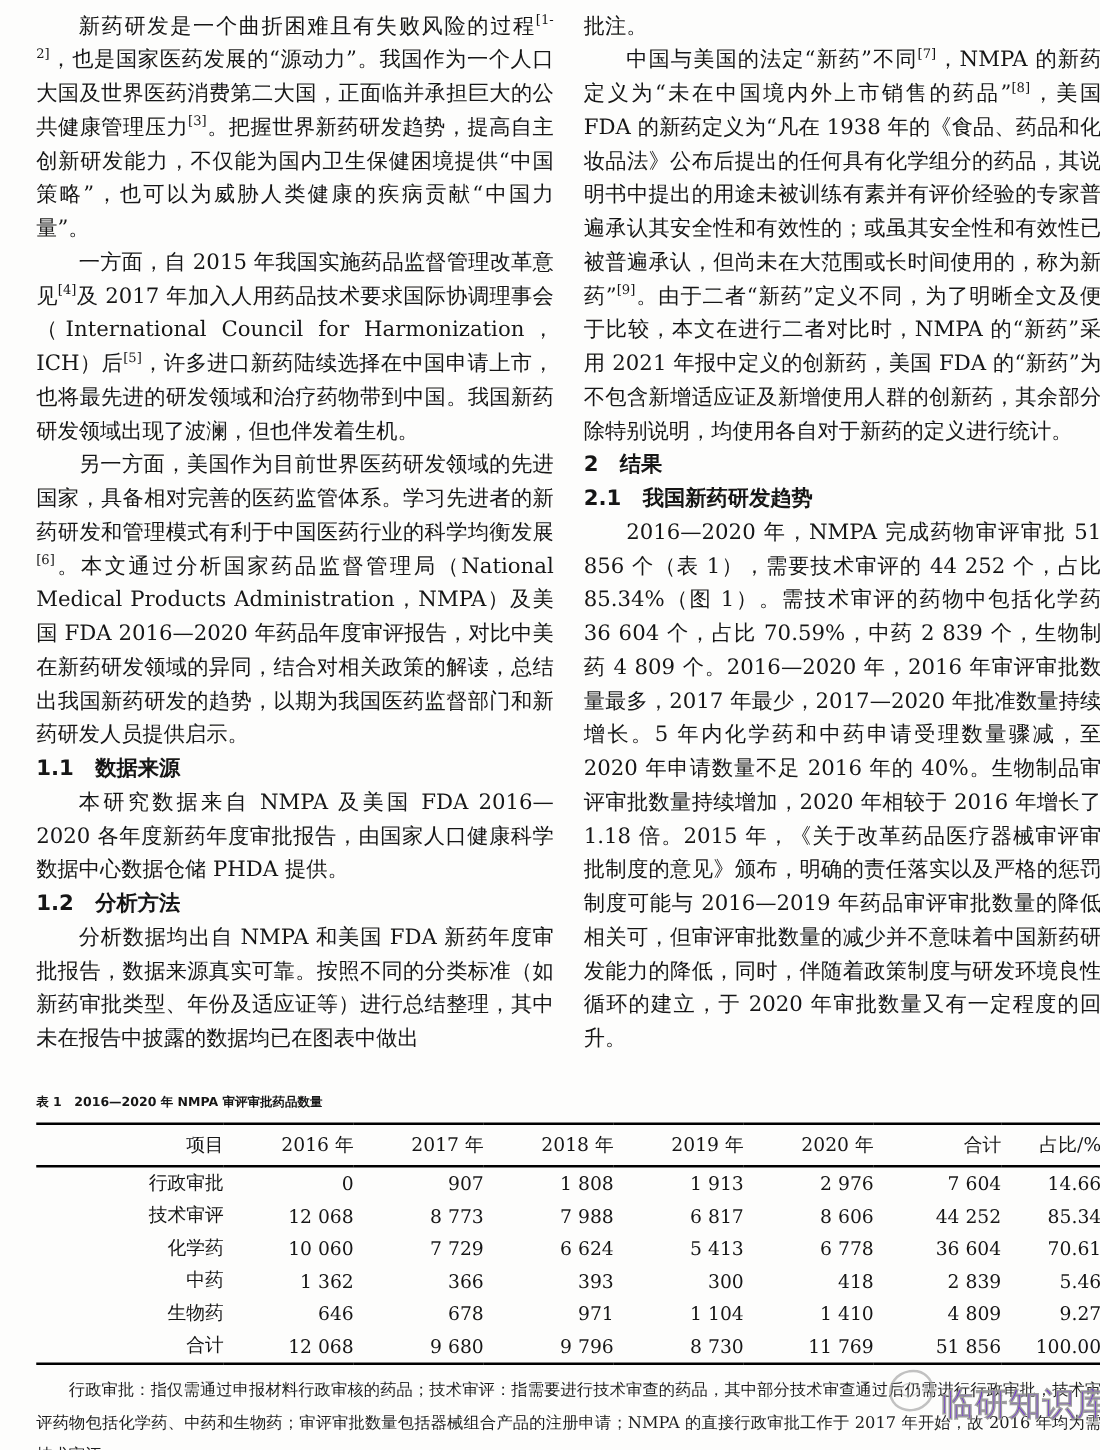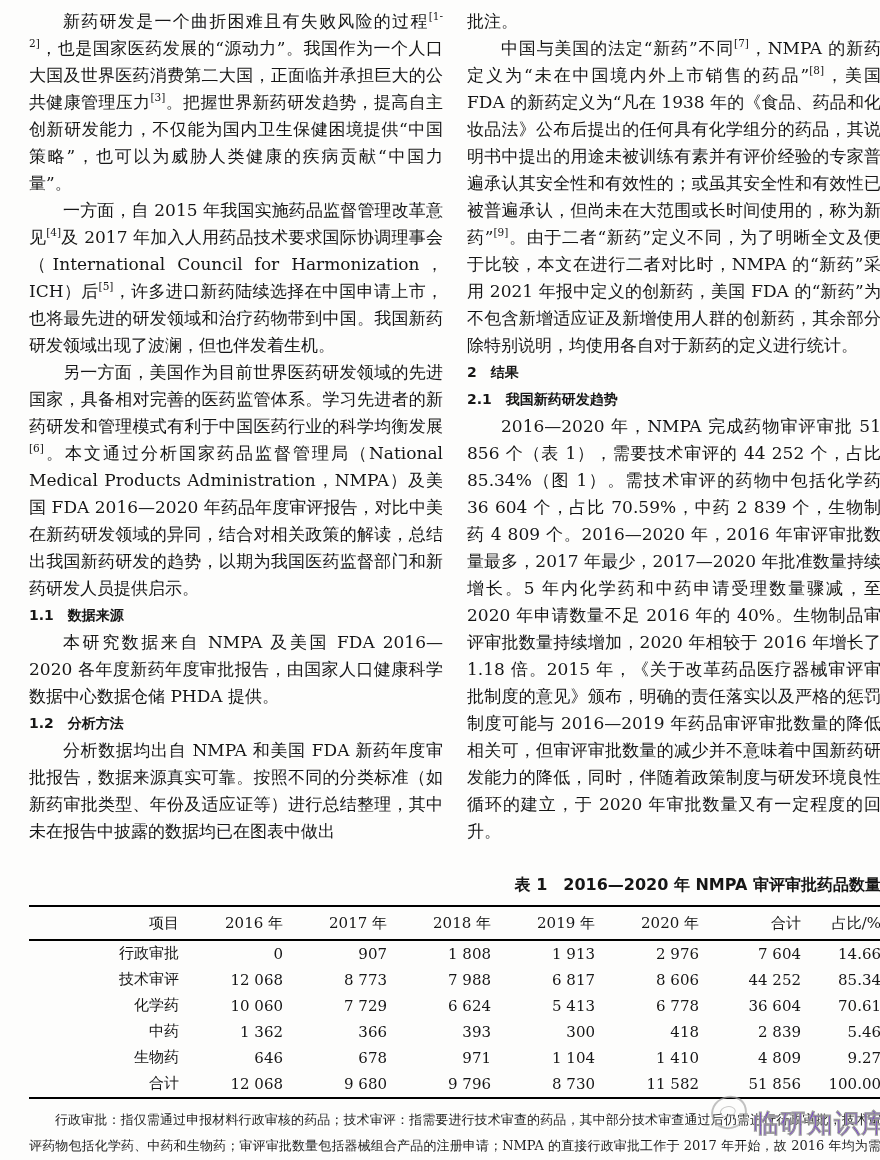--- a/index.html
+++ b/index.html
@@ -11,29 +11,29 @@
   }
   .page { position: absolute; top: 0; left: 15px; width: 880px; height: 1160px;
           padding: 8px 14px; box-sizing: border-box; }
 
   
   .columns { display: flex; gap: 24px; }
   .col { width: 414px; font-size: 17px; line-height: 27px; text-align: justify; }
   .para { margin: 0; text-indent: 2em; }
   .para.cont { text-indent: 0; }
   .heading {
-    margin: 0; font-size: 14px; line-height: 27px; text-align: left;
+    margin: 0; font-size: 17px; line-height: 27px; text-align: left;
     font-family: "DejaVu Sans", "Liberation Sans", sans-serif; font-weight: 700;
   }
   sup { font-size: 10.5px; line-height: 0; }
 
   
   .table-block { margin-top: 30px; }
   .table-title {
-    text-align: right; font-weight: 700; font-size: 16px; margin: 0 0 9px 0;
+    text-align: left; font-weight: 700; font-size: 10px; margin: 0 0 9px 0;
     font-family: "DejaVu Sans", "Liberation Sans", sans-serif;
   }
   table.t1 {
     width: 852px; table-layout: fixed; border-collapse: collapse;
     border-top: 2.5px solid #000; border-bottom: 2.5px solid #000;
     font-size: 15px;
   }
   table.t1 thead th {
     font-weight: 400; text-align: right; padding: 7px 0 6px 0;
     border-bottom: 2px solid #000; font-size: 15px;
@@ -167,21 +167,21 @@
             <td class="num">1 410</td>
             <td class="num">4 809</td>
             <td class="num">9.27</td>
           </tr>
           <tr>
             <td class="label">合计</td>
             <td class="num">12 068</td>
             <td class="num">9 680</td>
             <td class="num">9 796</td>
             <td class="num">8 730</td>
-            <td class="num">11 582</td>
+            <td class="num">11 769</td>
             <td class="num">51 856</td>
             <td class="num">100.00</td>
           </tr>
         </tbody>
     </table>
     <div class="footnote">行政审批：指仅需通过申报材料行政审核的药品；技术审评：指需要进行技术审查的药品，其中部分技术审查通过后仍需进行行政审批，技术审评药物包括化学药、中药和生物药；审评审批数量包括器械组合产品的注册申请；NMPA 的直接行政审批工作于 2017 年开始，故 2016 年均为需技术审评</div>
   </div>
 
   <div class="watermark">
     <span class="wm-circle"></span>

